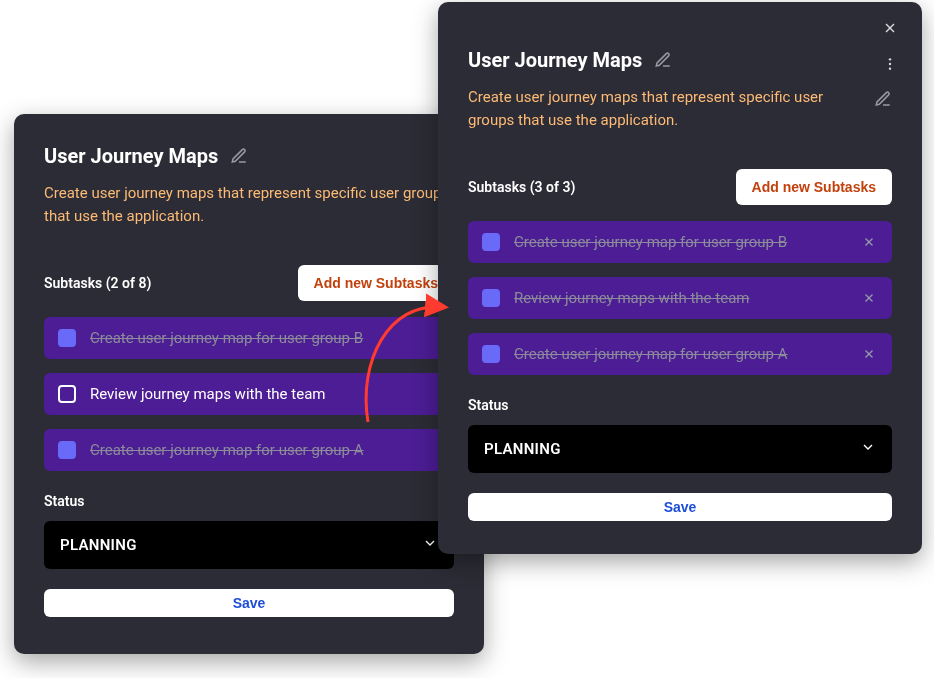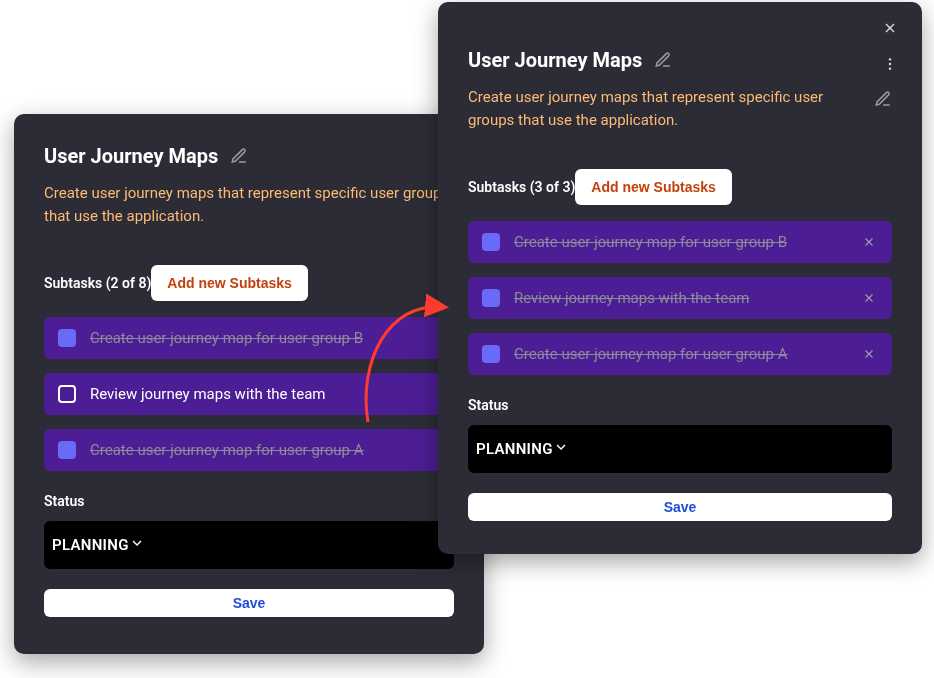--- a/index.html
+++ b/index.html
@@ -52,21 +52,21 @@
   }
   .desc {
     font-size: 15px;
     line-height: 1.5;
     color: #fdba74;
     flex:1;
   }
 
   .subtasks-header {
     display: flex;
-    justify-content: flex-start;
+    justify-content: space-between;
     align-items: center;
     margin-top: 38px;
   }
   .subtasks-label {
     font-size: 14px;
     font-weight: 600;
     color: #ffffff;
   }
   .add-btn {
     background: #ffffff;
@@ -127,22 +127,23 @@
 
   .status-label {
     font-size: 14px;
     font-weight: 600;
     margin-top: 22px;
   }
   .status-select {
     margin-top: 12px;
     background: #000000;
     border-radius: 6px;
-    padding: 14px 8px;
-    display: flex;
+    padding: 14px 16px;
+    display: flex;
+    justify-content: space-between;
     align-items: center;
     font-size: 15px;
     font-weight: 600;
     cursor: pointer;
     letter-spacing: 0.3px;
   }
 
   .save-btn {
     margin-top: 20px;
     width: 100%;

